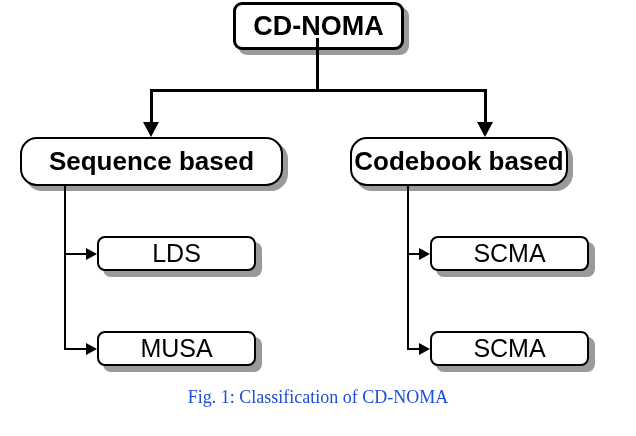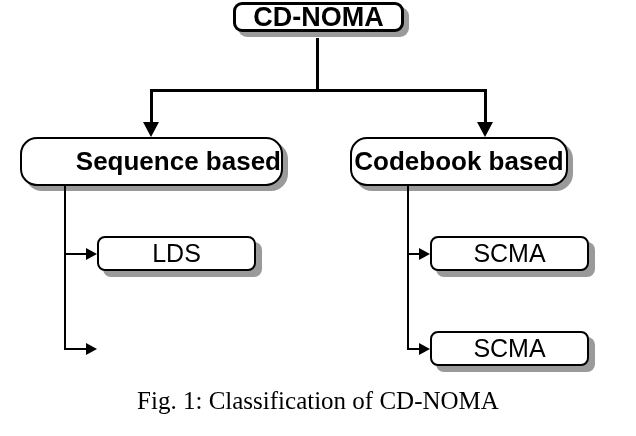--- a/index.html
+++ b/index.html
@@ -17,31 +17,31 @@
     background: #ffffff;
     border: 2.5px solid #000000;
     box-shadow: 5px 5px 0 #9a9a9a;
     display: flex;
     align-items: center;
     justify-content: center;
     color: #000000;
     white-space: nowrap;
   }
   .root {
-    left: 233px; top: 2px; width: 171px; height: 30px;
+    left: 233px; top: 2px; width: 171px; height: 48px;
     border-radius: 9px;
     border-width: 3px;
     font-size: 27px; font-weight: bold;
   }
   .pill {
     top: 137px; height: 49px;
     border-radius: 17px;
     font-size: 26px; font-weight: bold;
   }
-  .pill.left  { left: 20px;  width: 263px; justify-content: flex-end; }
+  .pill.left  { left: 20px;  width: 263px; }
   .pill.right { left: 350px; width: 218px; }
   .leaf {
     width: 159px; height: 35px;
     border-width: 2px;
     box-shadow: 6px 6px 0 #9a9a9a;
     font-size: 25px; font-weight: normal;
     border-radius: 8px;
   }
   .leaf.r1 { top: 236px; }
   .leaf.r2 { top: 331px; }
@@ -60,22 +60,22 @@
     width: 0; height: 0;
     border-top: 6px solid transparent;
     border-bottom: 6px solid transparent;
     border-left: 11px solid #000000;
   }
   .caption {
     position: absolute;
     left: 0; top: 387px; width: 636px;
     text-align: center;
     font-family: "Liberation Serif", serif;
-    font-size: 25px;
-    color: #000000;
+    font-size: 18px;
+    color: #1d4ed8;
   }
 </style>
 </head>
 <body>
 
 <div class="canvas">
 
   <div class="node root">
     <span>CD-NOMA</span>
   </div>
@@ -104,20 +104,23 @@
 
   <div class="line" style="left:407px; top:185px; width:2px; height:165px;"></div>
   <div class="line" style="left:407px; top:253px; width:14px; height:2px;"></div>
   <div class="arrow-right" style="left:419px; top:248px;"></div>
   <div class="line" style="left:407px; top:348px; width:14px; height:2px;"></div>
   <div class="arrow-right" style="left:419px; top:343px;"></div>
 
   <div class="node leaf r1 colL">
     <span>LDS</span>
   </div>
+  <div class="node leaf r2 colL">
+    <span>MUSA</span>
+  </div>
   <div class="node leaf r1 colR">
     <span>SCMA</span>
   </div>
   <div class="node leaf r2 colR">
     <span>SCMA</span>
   </div>
 
   <div class="caption">Fig. 1: Classification of CD-NOMA</div>
 
 </div>

